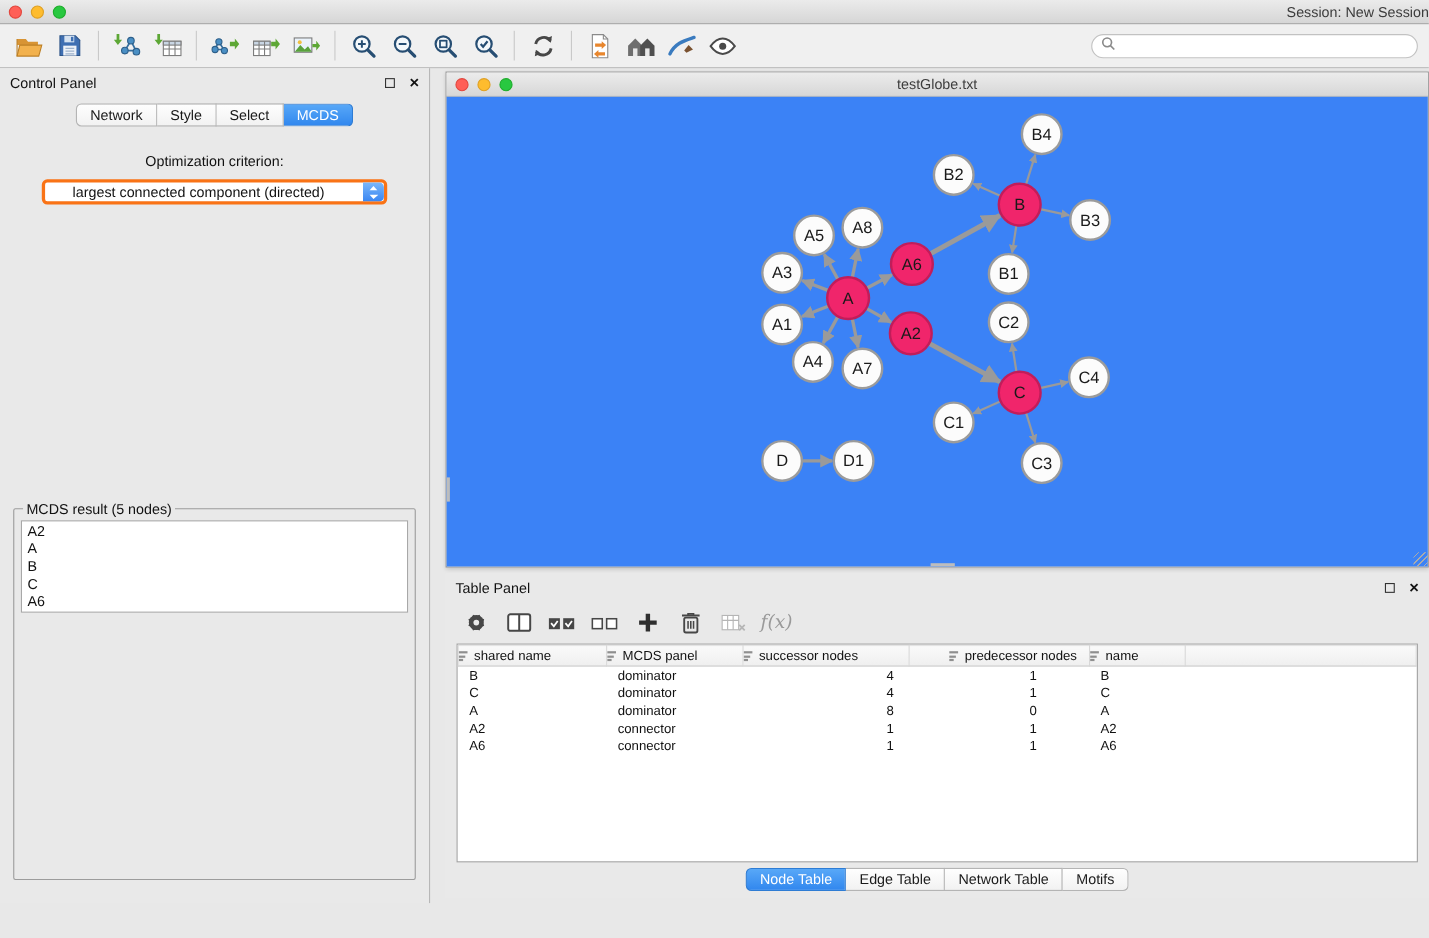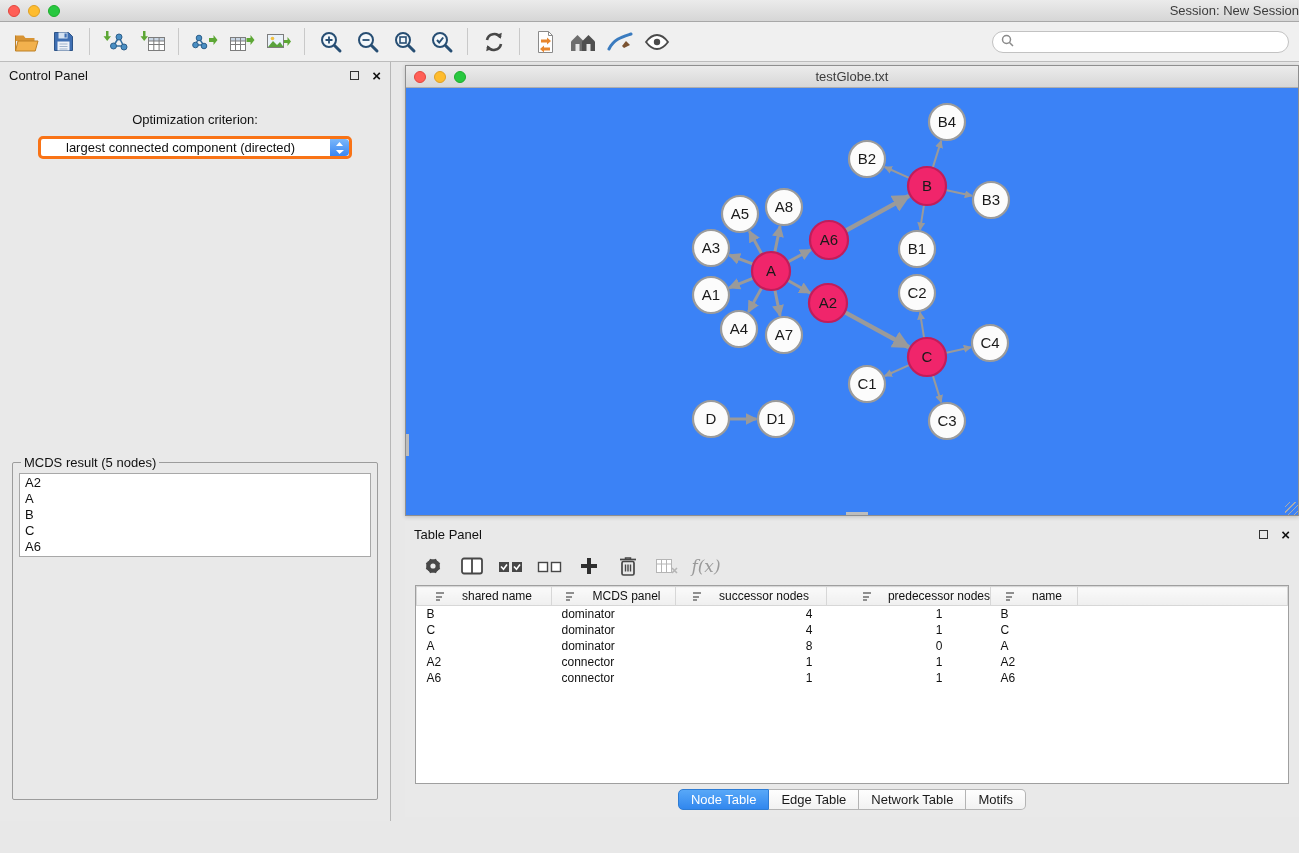--- a/index.html
+++ b/index.html
@@ -58,21 +58,21 @@
 .resize-grip{position:absolute;right:0;bottom:0;width:13px;height:13px;background:repeating-linear-gradient(135deg,transparent 0 3px,#ababab 3px 4px)}
 
 
 .table-panel{position:absolute;left:14px;top:459px;right:0;height:296px;background:#e9e9e9;display:flex;flex-direction:column}
 .tp-toolbar{height:38px;display:flex;align-items:center;gap:9px;padding:0 13px}
 .tpi{width:30px;height:30px;display:flex;align-items:center;justify-content:center;cursor:pointer}
 .fx{font-family:"DejaVu Serif",serif;font-style:italic;font-size:17px;color:#9a9a9a}
 .tbl-wrap{margin:0 10px;flex:1;background:#fff;border:1px solid #9f9f9f;overflow:hidden}
 table{border-collapse:collapse;table-layout:fixed;width:100%;font-size:12px}
 th{height:19px;background:linear-gradient(#fafafa,#efefef);border:1px solid #d7d7d7;font-weight:400;font-size:12px;white-space:nowrap;overflow:hidden;cursor:pointer}
-.th-inner{display:flex;align-items:center;justify-content:center;gap:17px}
+.th-inner{display:flex;align-items:center;justify-content:flex-start;gap:5px}
 .hdr-icon{width:9px;height:10px;display:inline-block;background:linear-gradient(#8f8f8f,#8f8f8f) 0 1px/8px 2px no-repeat,linear-gradient(#8f8f8f,#8f8f8f) 0 4.5px/6px 2px no-repeat,linear-gradient(#8f8f8f,#8f8f8f) 0 8px/4px 2px no-repeat}
 td{height:16px;padding:0 10px;white-space:nowrap;overflow:hidden;cursor:default}
 td.num{text-align:right;padding-right:14px}
 tr td:nth-child(4){padding-right:48px}
 .tbl-tabs{display:flex;justify-content:center;margin:5px 0 7px}
 
 
 .statusbar{height:32px;background:#ededed;border-top:1px solid #bfbfbf;display:flex;align-items:center;padding:0 9px}
 .sb-btn{width:30px;height:22px;background:linear-gradient(#fff,#f0f0f0);border:1px solid #b4b4b4;border-radius:4px;display:flex;align-items:center;justify-content:center;cursor:pointer}
 .mem-btn{margin-left:auto;height:22px;padding:0 11px;background:linear-gradient(#fff,#f0f0f0);border:1px solid #b4b4b4;border-radius:5px;display:flex;align-items:center;gap:6px;font-size:12px;cursor:pointer}
@@ -231,20 +231,26 @@
 
   <div class="main">
 
     <div class="control-panel">
       <div class="panel-hdr">
         <span>Control Panel</span>
         <span class="hdr-spacer"></span>
         <span class="float-box"></span>
         <span class="close-x">×</span>
       </div>
+      <div class="cp-tabs">
+          <div class="cp-tab">Network</div>
+          <div class="cp-tab">Style</div>
+          <div class="cp-tab">Select</div>
+          <div class="cp-tab active">MCDS</div>
+        </div>
       <div class="opt-label">Optimization criterion:</div>
       <div class="combo">
         <span class="combo-text">largest connected component (directed)</span>
         <span class="combo-step">
           <svg width="9" height="14" viewBox="0 0 9 14">
               <path d="M4.5 1L8 5H1z" fill="#fff"></path>
               <path d="M4.5 13L1 9h8z" fill="#fff"></path>
             </svg>
         </span>
       </div>

